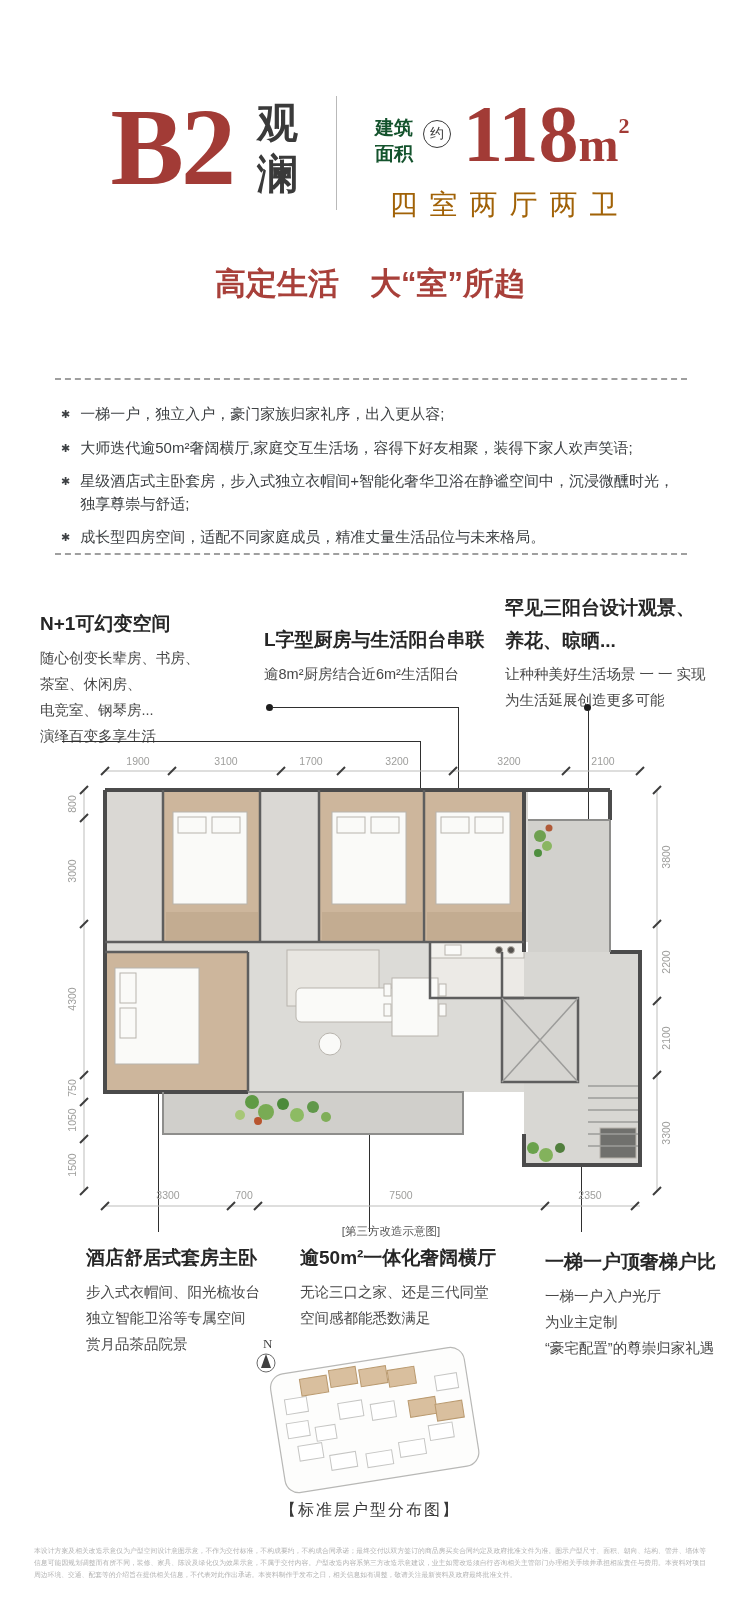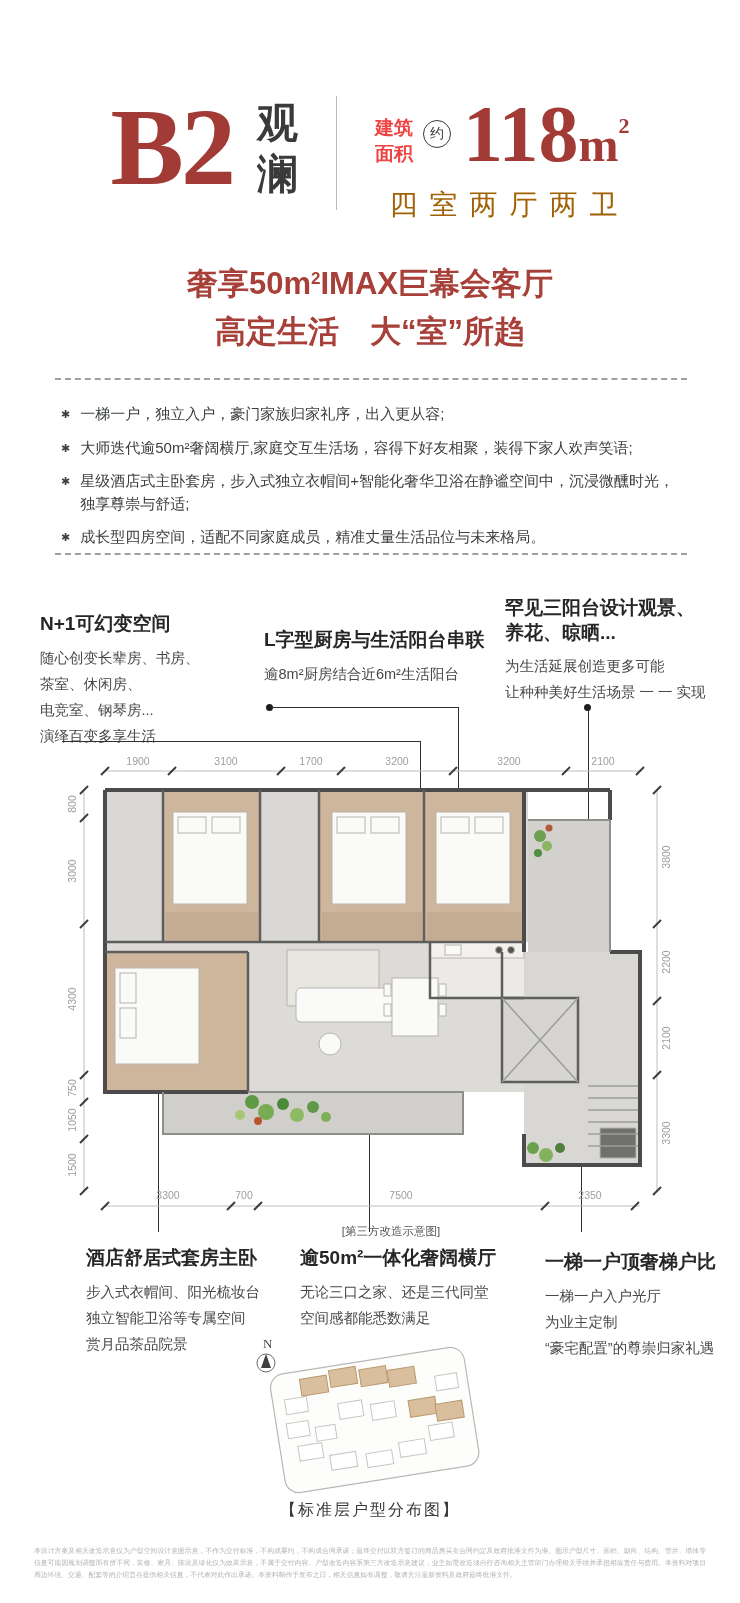--- a/index.html
+++ b/index.html
@@ -9,21 +9,21 @@
 
   
   .hd{position:absolute;top:92px;left:0;right:0;display:flex;justify-content:center;align-items:flex-start;}
   .b2{font-family:"Liberation Serif",serif;font-weight:600;font-size:110px;line-height:1;
       color:#a23b36;letter-spacing:-3px;}
   .pname{display:flex;flex-direction:column;gap:8px;margin:10px 0 0 24px;}
   .pname span{font-size:41px;line-height:1.05;font-weight:700;color:#3a3a3a;}
   .vline{width:1px;height:114px;background:#b9b9b9;margin:4px 38px 0 38px;}
   .area-wrap{margin-top:4px;}
   .area-row{display:flex;align-items:center;}
-  .area-lbl{font-size:19px;line-height:1.35;font-weight:700;color:#ef4444;margin-top:14px;}
+  .area-lbl{font-size:19px;line-height:1.35;font-weight:700;color:#14532d;margin-top:14px;}
   .approx{width:26px;height:26px;border:1.5px solid #3a3a3a;border-radius:50%;display:flex;
           align-items:center;justify-content:center;font-size:14px;color:#3a3a3a;margin:0 12px 0 10px;}
   .area-val{font-family:"Liberation Serif",serif;font-weight:600;font-size:80px;line-height:.95;color:#a23b36;}
   .area-unit{font-size:48px;}
   .area-sup{font-size:22px;vertical-align:28px;}
   .layout-desc{margin-top:14px;font-size:28px;color:#a16207;letter-spacing:12px;white-space:nowrap;text-align:right;}
 
   
   .headline{position:absolute;top:260px;left:0;width:100%;text-align:center;
             font-weight:700;font-size:31px;line-height:1.55;color:#a8403a;}
@@ -76,21 +76,20 @@
           <div>面积</div>
         </div>
         <div class="approx">约</div>
         <div class="area-val"><span>118</span><span class="area-unit">m</span><span class="area-sup">2</span></div>
       </div>
       <div class="layout-desc">四室两厅两卫</div>
     </div>
   </div>
 
   <div class="headline">
-    <div><span>奢享50m</span><sup>2</sup><span>IMAX巨幕会客厅</span></div>
     <div>高定生活　大“室”所趋</div>
   </div>
 
   <div class="features">
     <div class="feat">
       <span class="mark">✱</span>
       <span>一梯一户，独立入户，豪门家族归家礼序，出入更从容;</span>
     </div>
     <div class="feat">
       <span class="mark">✱</span>
@@ -113,24 +112,24 @@
     <div class="cl">电竞室、钢琴房...</div>
     <div class="cl">演绎百变多享生活</div>
   </div>
 
   <div class="callout" style="left:264px;top:628px;">
     <div class="ct">L字型厨房与生活阳台串联</div>
     <div class="cl">逾8m²厨房结合近6m²生活阳台</div>
   </div>
 
   <div class="callout" style="left:505px;top:596px;">
-    <div class="ct" style="margin-bottom:0;">罕见三阳台设计观景、</div>
+    <div class="ct" style="margin-bottom:8px;">罕见三阳台设计观景、</div>
     <div class="ct">养花、晾晒...</div>
+    <div class="cl">让种种美好生活场景 一 一 实现</div>
     <div class="cl">为生活延展创造更多可能</div>
-    <div class="cl">让种种美好生活场景 一 一 实现</div>
   </div>
 
   <div class="ll" style="left:62px;top:741px;width:359px;height:1px;"></div>
   <div class="ll" style="left:420px;top:741px;width:1px;height:144px;"></div>
   <div class="ldot" style="left:416px;top:882px;"></div>
 
   <div class="ldot" style="left:266px;top:704px;"></div>
   <div class="ll" style="left:272px;top:707px;width:187px;height:1px;"></div>
   <div class="ll" style="left:458px;top:707px;width:1px;height:246px;"></div>
   <div class="ll" style="left:458px;top:952px;width:91px;height:1px;"></div>

